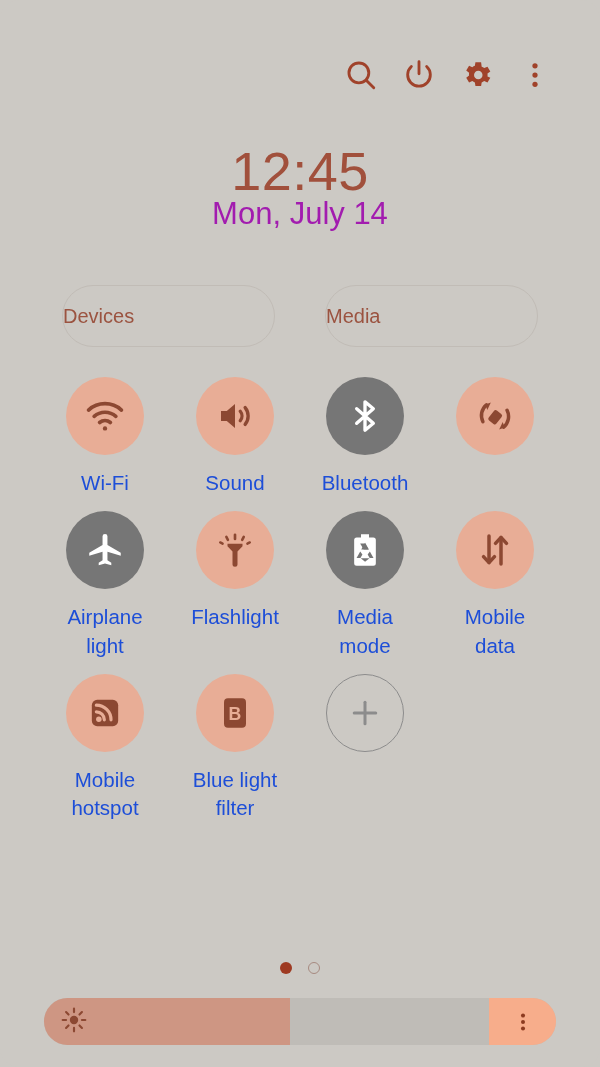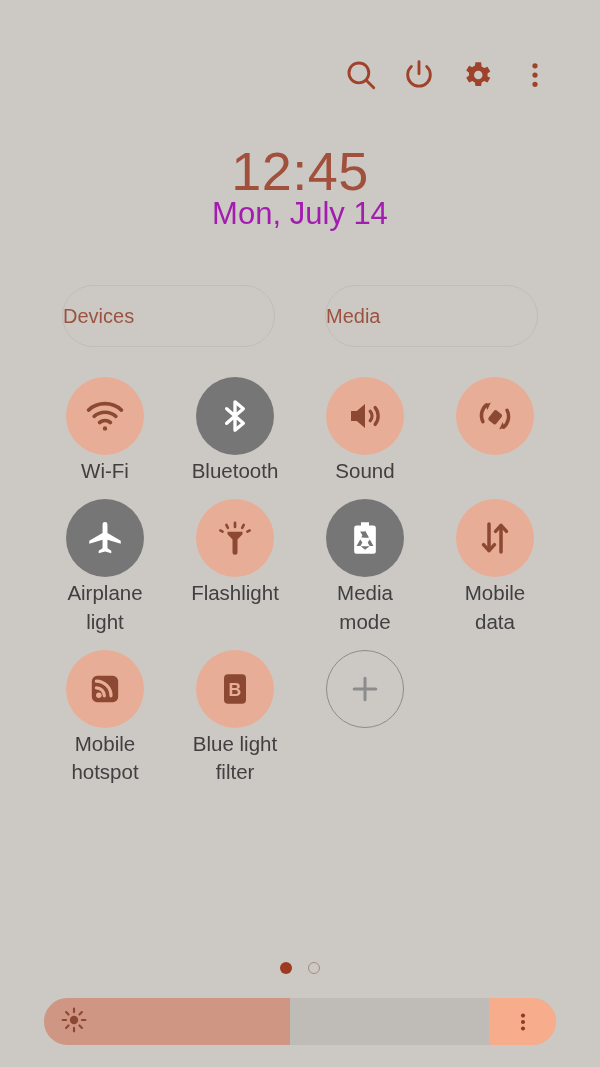--- a/index.html
+++ b/index.html
@@ -113,24 +113,24 @@
   }
   .circle.on  { background: #e8ad96; }
   .circle.off { background: #767676; }
   .circle.add {
     background: transparent;
     border: 1.5px solid #8c8c8c;
   }
   .circle svg { display: block; }
 
   .tile-label {
-    margin-top: 2px;
+    margin-top: 14px;
     font-size: 20.5px;
     line-height: 1.38;
-    color: #404040;
+    color: #1d4ed8;
     text-align: center;
     max-width: 130px;
     white-space: pre-line;
   }
 
   
   .dots {
     margin-top: auto;
     margin-bottom: 24px;
     display: flex;
@@ -246,41 +246,41 @@
             <path d="M5.8 12.2a9.4 9.4 0 0 1 12.4 0"></path>
             <path d="M8.9 15.7a5 5 0 0 1 6.2 0"></path>
             <circle cx="12" cy="19.1" r="1.25" fill="#8c4832" stroke="none"></circle>
           </svg>
         </span>
       </div>
       <div class="tile-label">Wi-Fi</div>
     </div>
 
     <div class="tile">
-      <div class="circle off">
-        <span>
-          <svg width="40" height="40" viewBox="0 0 24 24" fill="none" stroke="#ffffff" stroke-width="2" stroke-linejoin="round" stroke-linecap="round">
-            <path d="M7 7.6 L17 16.4 L12 20.5 L12 3.5 L17 7.6 L7 16.4"></path>
-          </svg>
-        </span>
-      </div>
-      <div class="tile-label">Bluetooth</div>
-    </div>
-
-    <div class="tile">
       <div class="circle on">
         <span>
           <svg width="42" height="42" viewBox="0 0 24 24" fill="none">
             <path d="M4 9.2h3.3L12 5.1v13.8L7.3 14.8H4z" fill="#8c4832"></path>
             <path d="M15 9.3a4.2 4.2 0 0 1 0 5.4" stroke="#8c4832" stroke-width="1.9" stroke-linecap="round"></path>
             <path d="M17.8 7.2a7.6 7.6 0 0 1 0 9.6" stroke="#8c4832" stroke-width="1.9" stroke-linecap="round"></path>
           </svg>
         </span>
       </div>
       <div class="tile-label">Sound</div>
+    </div>
+
+    <div class="tile">
+      <div class="circle off">
+        <span>
+          <svg width="40" height="40" viewBox="0 0 24 24" fill="none" stroke="#ffffff" stroke-width="2" stroke-linejoin="round" stroke-linecap="round">
+            <path d="M7 7.6 L17 16.4 L12 20.5 L12 3.5 L17 7.6 L7 16.4"></path>
+          </svg>
+        </span>
+      </div>
+      <div class="tile-label">Bluetooth</div>
     </div>
 
     <div class="tile">
       <div class="circle on">
         <span>
           <svg width="42" height="42" viewBox="0 0 24 24" fill="none">
             <path d="M7.1 5.6A8 8 0 0 0 5.1 15.3" stroke="#8c4832" stroke-width="2" stroke-linecap="round"></path>
             <path d="M16.9 18.4A8 8 0 0 0 18.9 8.7" stroke="#8c4832" stroke-width="2" stroke-linecap="round"></path>
             <path d="M9.6 4.3 6.5 5.4 7.6 8.6" fill="#8c4832"></path>
             <path d="M14.4 19.7l3.1-1.1-1.1-3.2" fill="#8c4832"></path>

